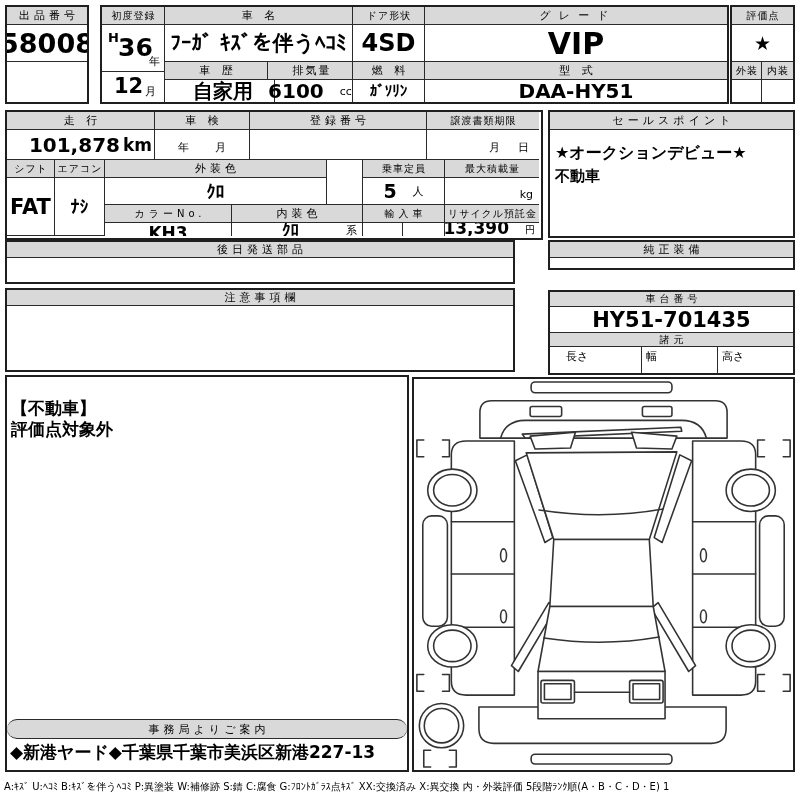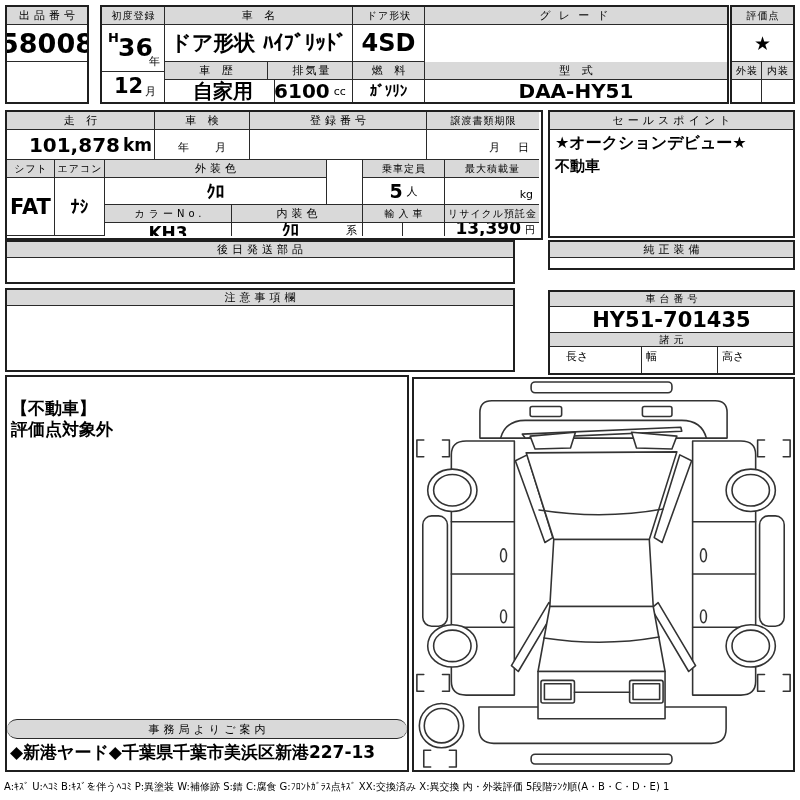--- a/index.html
+++ b/index.html
@@ -8,21 +8,21 @@
   .box{position:absolute;border:2px solid #1f1f1f;background:#fff;box-sizing:border-box;}
   .c{position:absolute;box-sizing:border-box;overflow:hidden;}
   .gy{background:#d9d9d9;}
   .bR{border-right:1.5px solid #2a2a2a;}
   .bB{border-bottom:1.5px solid #2a2a2a;}
   .bT{border-top:1.5px solid #2a2a2a;border-radius:10px;}
   .hd{font-size:11px;display:flex;align-items:center;justify-content:center;letter-spacing:4px;padding-left:4px;}
   .hds{font-size:10px;display:flex;align-items:center;justify-content:center;letter-spacing:1px;padding-left:1px;}
   .val{display:flex;align-items:center;justify-content:center;font-weight:700;}
   .valR{display:flex;align-items:center;justify-content:flex-end;font-weight:700;}
-  .unit{font-weight:400;font-size:11px;margin-left:4px;}
+  .unit{font-weight:400;font-size:11px;margin-left:16px;}
   .footer{position:absolute;font-size:10px;white-space:nowrap;letter-spacing:0;}
   svg{display:block;}
 </style>
 </head>
 <body>
 
 <div class="sheet">
 
   <div class="box" style="left:5px;top:5px;width:84px;height:99px">
     <div class="c gy bB hd" style="left:0;top:0;width:80px;height:18px">出品番号</div>
@@ -39,22 +39,23 @@
     <div class="c bB bR" style="left:0;top:18px;width:63px;height:47px">
       <span style="position:absolute;left:6px;top:5px;font-weight:700;font-size:13px">H</span>
       <span style="position:absolute;left:16px;top:8px;font-weight:700;font-size:25px">36</span>
       <span style="position:absolute;right:4px;bottom:2px;font-size:11px">年</span>
     </div>
     <div class="c bR" style="left:0;top:65px;width:63px;height:30px">
       <span style="position:absolute;left:12px;top:2px;font-weight:700;font-size:21px">12</span>
       <span style="position:absolute;right:8px;bottom:3px;font-size:11px">月</span>
     </div>
 
-    <div class="c bB bR val" style="left:63px;top:18px;width:188px;height:37px;font-size:21px">ドア形状 ﾊｲﾌﾞﾘｯﾄﾞ</div>
+    <div class="c bB bR val" style="left:63px;top:18px;width:188px;height:37px;font-size:21px">ﾌｰｶﾞ ｷｽﾞを伴うﾍｺﾐ</div>
     <div class="c bB bR val" style="left:251px;top:18px;width:72px;height:37px;font-size:24px">4SD</div>
+    <div class="c bB val" style="left:323px;top:18px;width:302px;height:37px;font-size:30px">VIP</div>
 
     <div class="c gy bB bR hd" style="left:63px;top:55px;width:103px;height:18px">車 歴</div>
     <div class="c gy bB bR hd" style="left:166px;top:55px;width:85px;height:18px;letter-spacing:2px">排気量</div>
     <div class="c gy bB bR hd" style="left:251px;top:55px;width:72px;height:18px">燃 料</div>
     <div class="c gy bB hd" style="left:323px;top:55px;width:302px;height:18px">型 式</div>
 
     <div class="c bR val" style="left:70px;top:73px;width:103px;height:22px;font-size:20px">自家用</div>
     <div class="c bR val" style="left:166px;top:73px;width:85px;height:22px;font-size:20px">
       <span>6100</span>
       <span class="unit">cc</span>
@@ -124,21 +125,21 @@
     <div class="c bR" style="left:356px;top:111px;width:40px;height:13px"></div>
     <div class="c bR" style="left:396px;top:111px;width:42px;height:13px"></div>
     <div class="c valR" style="left:438px;top:111px;width:94px;height:13px;padding-right:4px">
       <span style="font-size:17px;position:relative;top:-2px">13,390</span>
       <span class="unit" style="font-size:10px">円</span>
     </div>
   </div>
 
   <div class="box" style="left:548px;top:110px;width:247px;height:128px">
     <div class="c gy bB hd" style="left:0;top:0;width:243px;height:18px">セールスポイント</div>
-    <div class="c" style="left:0;top:18px;width:243px;height:106px;padding:3px 5px">
+    <div class="c" style="left:0;top:18px;width:243px;height:106px;padding:13px 5px">
       <div style="font-weight:700;font-size:16px">★オークションデビュー★</div>
       <div style="font-weight:700;font-size:15px;margin-top:3px">不動車</div>
     </div>
   </div>
 
   <div class="box" style="left:5px;top:240px;width:510px;height:44px">
     <div class="c gy bB hd" style="left:0;top:0;width:506px;height:16px">後日発送部品</div>
     <div class="c" style="left:0;top:16px;width:506px;height:24px"></div>
   </div>
 

